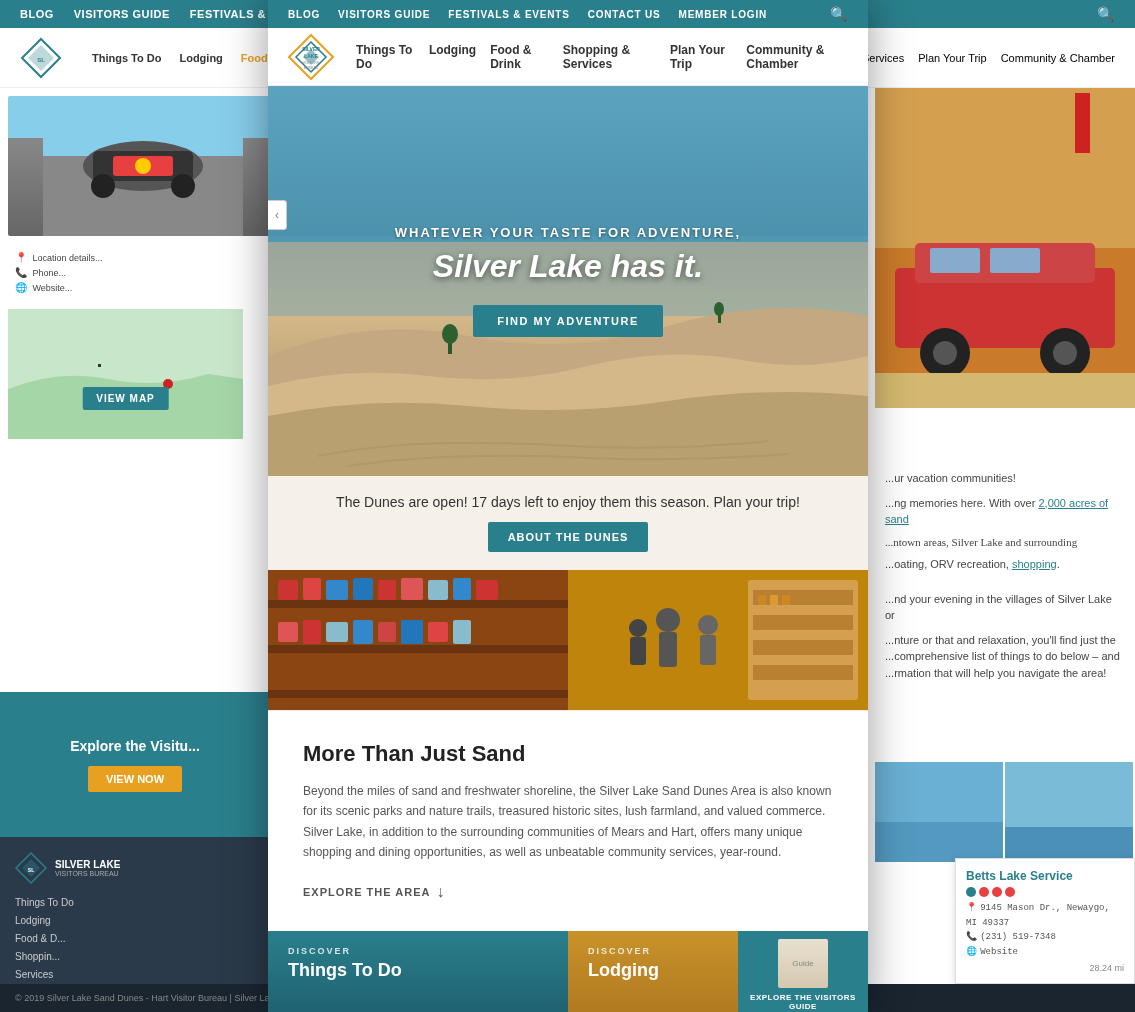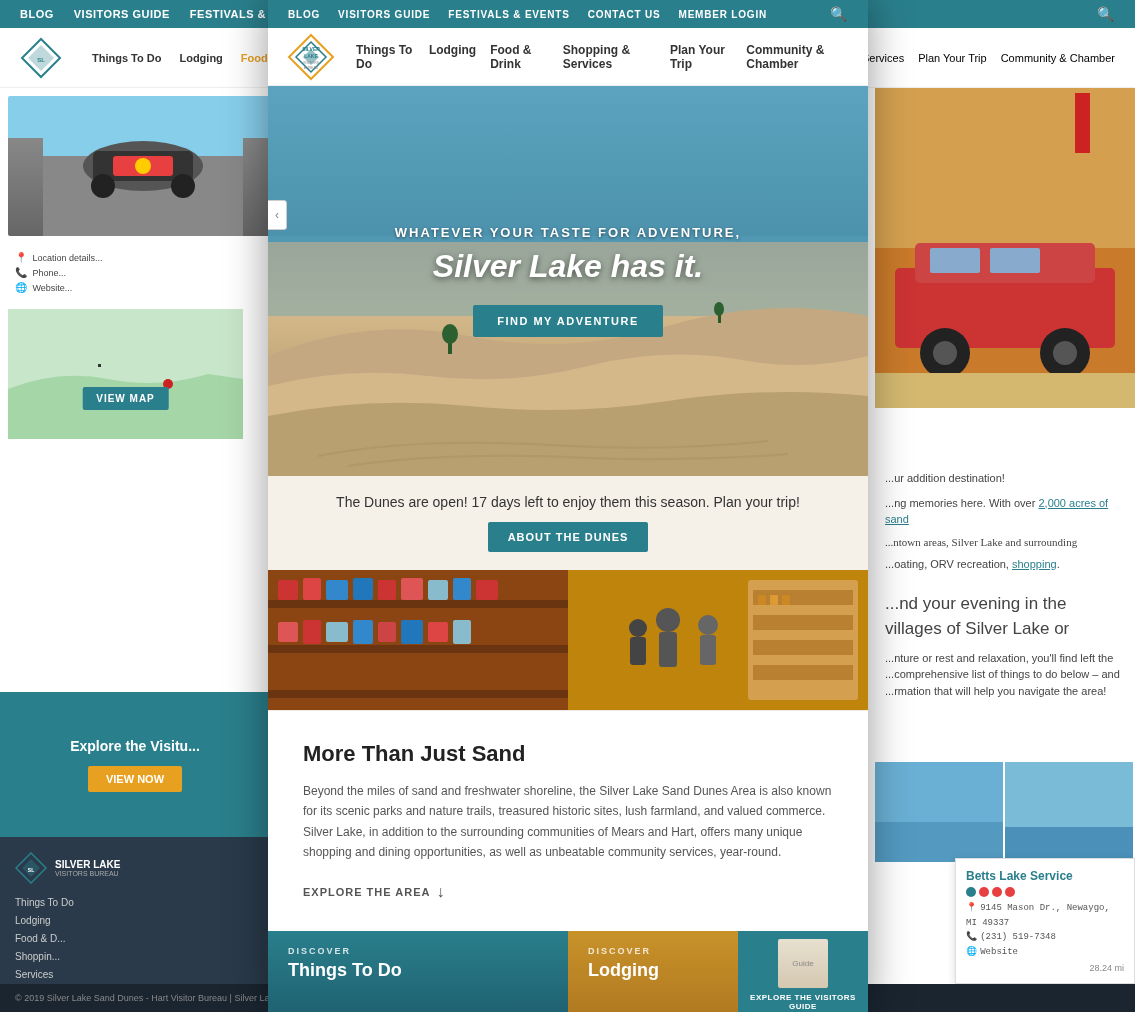--- a/index.html
+++ b/index.html
@@ -575,26 +575,26 @@
         <circle cx="70" cy="265" r="12" fill="#555"></circle>
         <circle cx="190" cy="265" r="25" fill="#222"></circle>
         <circle cx="190" cy="265" r="12" fill="#555"></circle>
 
         <rect y="285" width="260" height="35" fill="#d4b870"></rect>
       </svg>
     </div>
   </div>
 
   <div class="bg-text-right">
-    <p style="margin-bottom:8px; font-size:11px;">...ur addition destination!</p>
+    <p style="margin-bottom:8px; font-size:11px;">...ur vacation communities!</p>
     <p style="margin-bottom:6px; font-size:11px;">...ng memories here. With over <span class="bg-link">2,000 acres of sand</span></p>
     <p style="margin-bottom:6px; font-size:11px;font-family:Liberation Serif, serif;">...ntown areas, Silver Lake and surrounding</p>
     <p style="margin-bottom:6px; font-size:11px;">...oating, ORV recreation, <span class="bg-link">shopping</span>.</p>
-    <p style="margin-top:18px; font-size:17px;">...nd your evening in the villages of Silver Lake or</p>
-    <p style="margin-top:8px; font-size:11px;">...nture or rest and relaxation, you'll find left the</p>
+    <p style="margin-top:18px; font-size:11px;">...nd your evening in the villages of Silver Lake or</p>
+    <p style="margin-top:8px; font-size:11px;">...nture or that and relaxation, you'll find just the</p>
     <p style="font-size:11px;">...comprehensive list of things to do below – and</p>
     <p style="font-size:11px;">...rmation that will help you navigate the area!</p>
   </div>
 
   <div class="bg-bottom-teal">
     <h3>Explore the Visitu...</h3>
     <div class="view-now-btn">VIEW NOW</div>
   </div>
 
   <div class="bg-footer">

